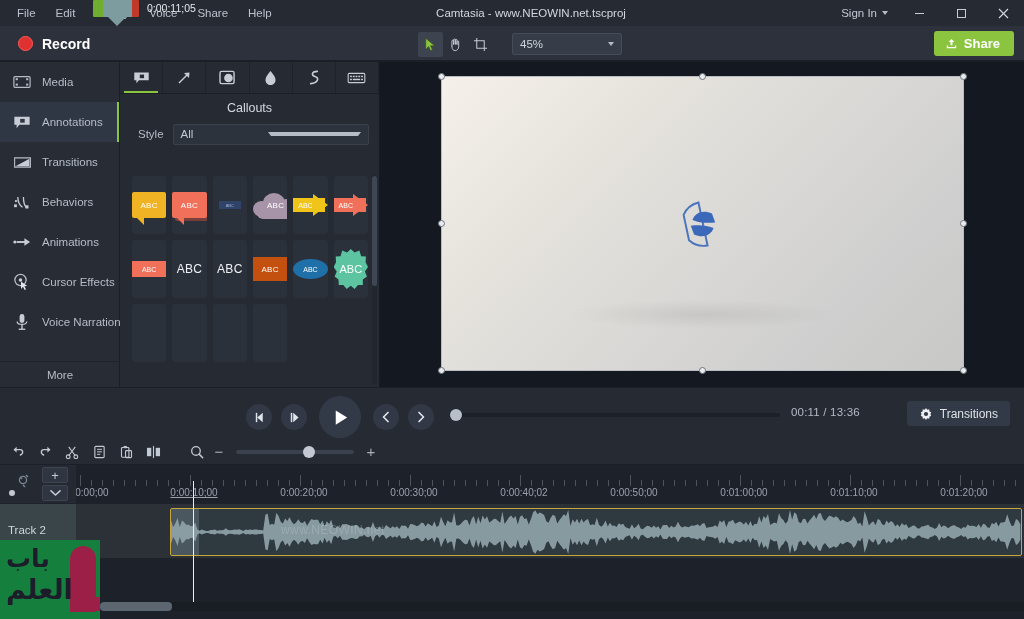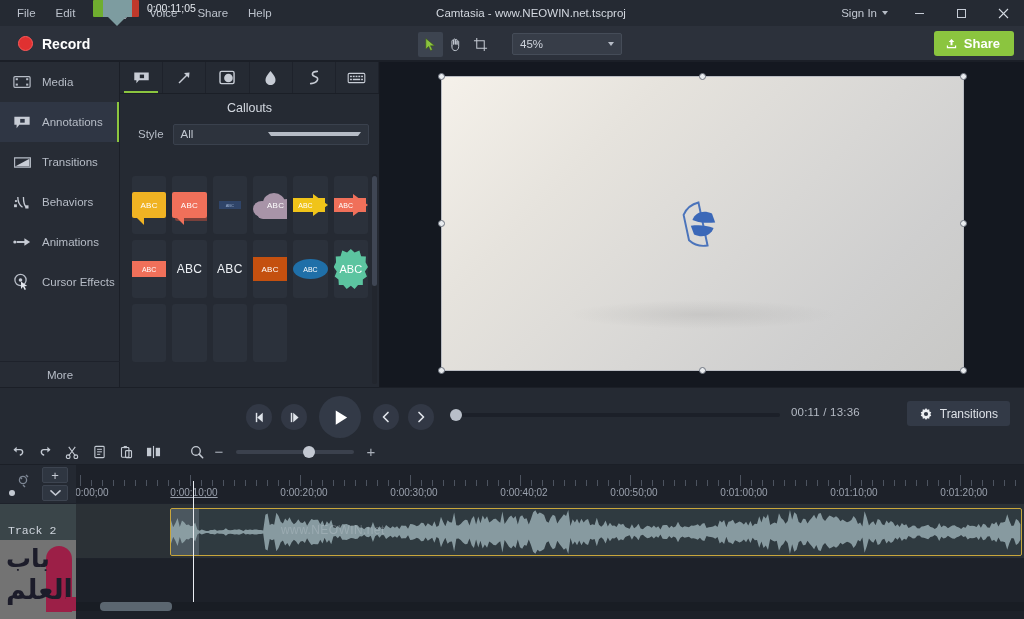--- a/index.html
+++ b/index.html
@@ -293,21 +293,21 @@
     color: #c5cad3; font-size: 13px; line-height: 1; cursor: pointer;
   }
   .th-chev {
     position: absolute; left: 42px; top: 20px; width: 26px; height: 16px;
     background: #2f3641; border: 1px solid #3d4450; border-radius: 2px;
     display: flex; align-items: center; justify-content: center; cursor: pointer;
   }
   .th-dots { position: absolute; left: 6px; top: 4px; width: 28px; height: 30px; }
   .track-row {
     position: absolute; top: 38px; left: 0; width: 76px; height: 56px;
-    background: #3a4549; border-top: 1px solid #1e222b; border-bottom: 1px solid #1e222b; font-family: Liberation Mono, monospace;
+    background: #3a4549; border-top: 1px solid #1e222b; border-bottom: 1px solid #1e222b;
   }
   .track-name {
     position: absolute; left: 8px; top: 20px; font-size: 11.5px; color: #cfd5dd;
   }
 
   .ruler {
     position: absolute; top: 465px; left: 76px; width: 948px; height: 38px;
     background: #1d2129; overflow: hidden;
   }
   .ruler-labels { position: absolute; left: 0; top: 22px; width: 948px; height: 16px; }
@@ -367,22 +367,22 @@
     position: absolute; left: 0; bottom: 8px; width: 1024px; height: 9px;
     background: #191d24;
   }
   .hscroll-thumb {
     position: absolute; left: 100px; top: 0; width: 72px; height: 9px;
     background: #5b6670; border-radius: 4px; cursor: pointer;
   }
 
   
   .watermark {
-    position: absolute; left: 0; bottom: 0; width: 76px; height: 79px;
-    background: #737373; z-index: 20; overflow: hidden;
+    position: absolute; left: 0; bottom: 0; width: 100px; height: 79px;
+    background: #15803d; z-index: 20; overflow: hidden;
   }
   .wm-arch {
     position: absolute; right: 4px; top: 6px; width: 26px; height: 66px;
     background: #9c1f47; border-radius: 13px 13px 0 0;
   }
   .wm-txt1 {
     position: absolute; left: 6px; top: 4px; font-size: 25px; color: #1c1c2a;
     font-weight: bold; direction: rtl; font-family: "DejaVu Sans", sans-serif;
   }
   .wm-txt2 {
@@ -535,20 +535,31 @@
       <span class="side-ico">
         <svg width="18" height="18" viewBox="0 0 18 18">
           <circle cx="7.5" cy="7" r="5.6" fill="none" stroke="#b7bdc7" stroke-width="1.3"></circle>
           <circle cx="7.5" cy="7" r="1.8" fill="#c7ccd5"></circle>
           <path d="M8 8.5 L8 16 L10 13.8 L11.6 17 L13 16.3 L11.4 13.2 L14.2 13 Z" fill="#e2e6ec"></path>
         </svg>
       </span>
       <span class="side-label">Cursor Effects</span>
     </div>
 
+    <div class="side-item">
+      <span class="side-ico">
+        <svg width="14" height="18" viewBox="0 0 14 18">
+          <rect x="4.6" y="1" width="4.8" height="9" rx="2.4" fill="#c7ccd5"></rect>
+          <path d="M2.2 8.5 C2.2 12.4, 11.8 12.4, 11.8 8.5" fill="none" stroke="#c7ccd5" stroke-width="1.3"></path>
+          <rect x="6.3" y="12" width="1.4" height="4" fill="#c7ccd5"></rect>
+          <rect x="3.7" y="15.6" width="6.6" height="1.3" fill="#c7ccd5"></rect>
+        </svg>
+      </span>
+      <span class="side-label">Voice Narration</span>
+    </div>
 
     <div class="side-more">
       <span>More</span>
     </div>
   </div>
 
   <div class="panel">
 
     <div class="panel-tabs">
       <div class="ptab active">

